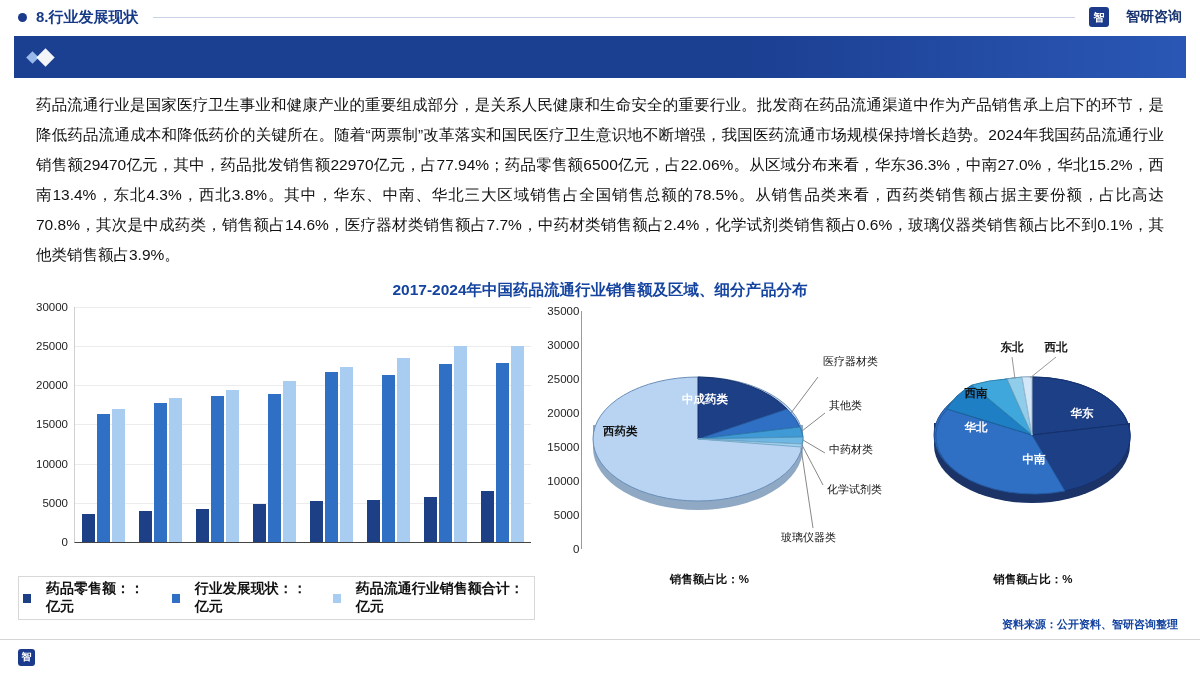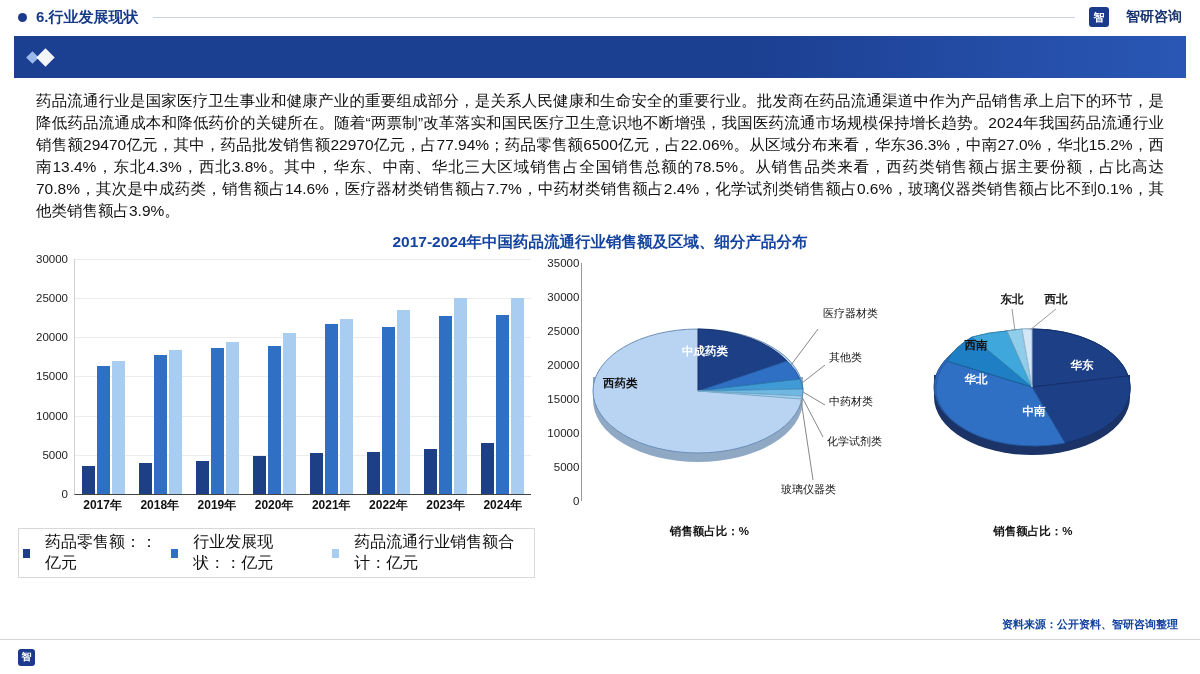--- a/index.html
+++ b/index.html
@@ -43,21 +43,21 @@
   .titleband .diamonds{display:flex;align-items:center;gap:2px;}
   .dia{width:13px;height:13px;background:#ffffff;transform:rotate(45deg);opacity:.95;}
   .dia.s{width:9px;height:9px;background:#9fc0ef;}
   .titleband h1{
     margin:0;font-size:22px;color:#fff;font-weight:bold;letter-spacing:1px;
   }
 
   
   .para{
     margin:12px 36px 0 36px;
-    font-size:15.5px;line-height:22px;text-align:justify;color:#111;
+    font-size:15.5px;line-height:30px;text-align:justify;color:#111;
   }
 
   
   .chart-title{
     text-align:center;color:#1544a0;font-weight:bold;font-size:15.5px;
     margin-top:10px;
   }
 
   
   .charts{
@@ -83,21 +83,21 @@
   .bargroup{flex:1;display:flex;justify-content:center;align-items:flex-end;gap:2px;}
   .bar{width:13px;}
   .x-labels{
     position:absolute;left:56px;right:4px;top:238px;display:flex;
   }
   .x-labels div{flex:1;text-align:center;font-size:12px;font-weight:bold;color:#111;}
   .legend{
     display:flex;justify-content:center;align-items:center;gap:14px;
     margin-top:14px;border:1px solid #d8d8d8;padding:3px 4px;
   }
-  .legend .li{display:flex;align-items:center;gap:15px;font-size:16px;font-weight:normal;color:#111;}
+  .legend .li{display:flex;align-items:center;gap:15px;font-size:14px;font-weight:bold;color:#111;}
   .sw{width:9px;height:9px;display:inline-block;}
 
   
   .pie-y{position:absolute;left:0;top:4px;width:46px;height:238px;}
   .pie-y div{position:absolute;right:2px;font-size:11.5px;color:#222;transform:translateY(-50%);}
   .pie-axisline{position:absolute;left:46px;top:4px;bottom:58px;width:1px;background:#9a9a9a;}
   .pie-caption{
     position:absolute;bottom:20px;left:0;right:0;text-align:center;
     font-size:11.5px;font-weight:bold;color:#111;
   }
@@ -120,21 +120,21 @@
     width:17px;height:17px;background:#1b3a8c;border-radius:3px;color:#fff;
     font-size:10px;display:flex;align-items:center;justify-content:center;font-weight:bold;
   }
   .footer .ftxt{font-size:12.5px;color:#333;font-weight:bold;}
 </style>
 </head>
 <body>
 
 <div class="topbar">
   <span class="dot"></span>
-  <span class="sec-title">6.行业发展现状</span>
+  <span class="sec-title">8.行业发展现状</span>
   <span class="rule"></span>
   <span class="brand">
     <span class="logo">智</span>
     <span class="btxt">智研咨询</span>
   </span>
 </div>
 
 <div class="titleband">
   <span class="diamonds">
     <span class="dia s"></span>
@@ -202,30 +202,20 @@
               <div class="bar" style="background: rgb(47, 111, 196); height: 177.817px;"></div>
               <div class="bar" style="background: rgb(168, 205, 240); height: 195.833px;"></div>
             </div>
             <div class="bargroup">
               <div class="bar" style="background: rgb(28, 63, 134); height: 50.9167px;"></div>
               <div class="bar" style="background: rgb(47, 111, 196); height: 178.6px;"></div>
               <div class="bar" style="background: rgb(168, 205, 240); height: 195.833px;"></div>
             </div>
           </div>
       </div>
-      <div class="x-labels" id="xlabels">
-          <div>2017年</div>
-          <div>2018年</div>
-          <div>2019年</div>
-          <div>2020年</div>
-          <div>2021年</div>
-          <div>2022年</div>
-          <div>2023年</div>
-          <div>2024年</div>
-        </div>
     </div>
     <div class="legend">
       <span class="li">
           <span class="sw" style="background:#1c3f86"></span>
           <span>药品零售额：：亿元</span>
         </span>
       <span class="li">
           <span class="sw" style="background:#2f6fc4"></span>
           <span>行业发展现状：：亿元</span>
         </span>

